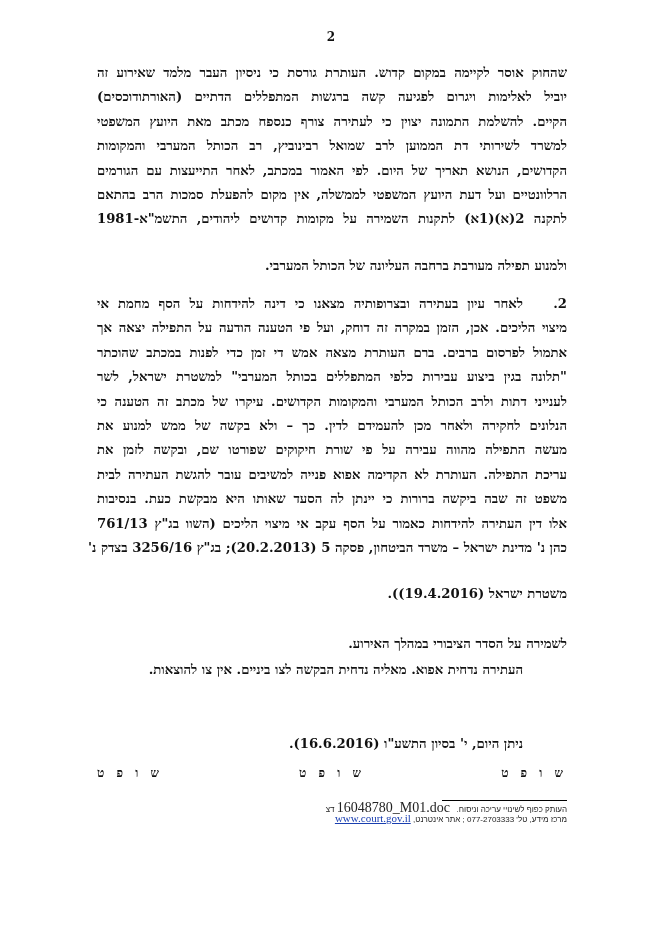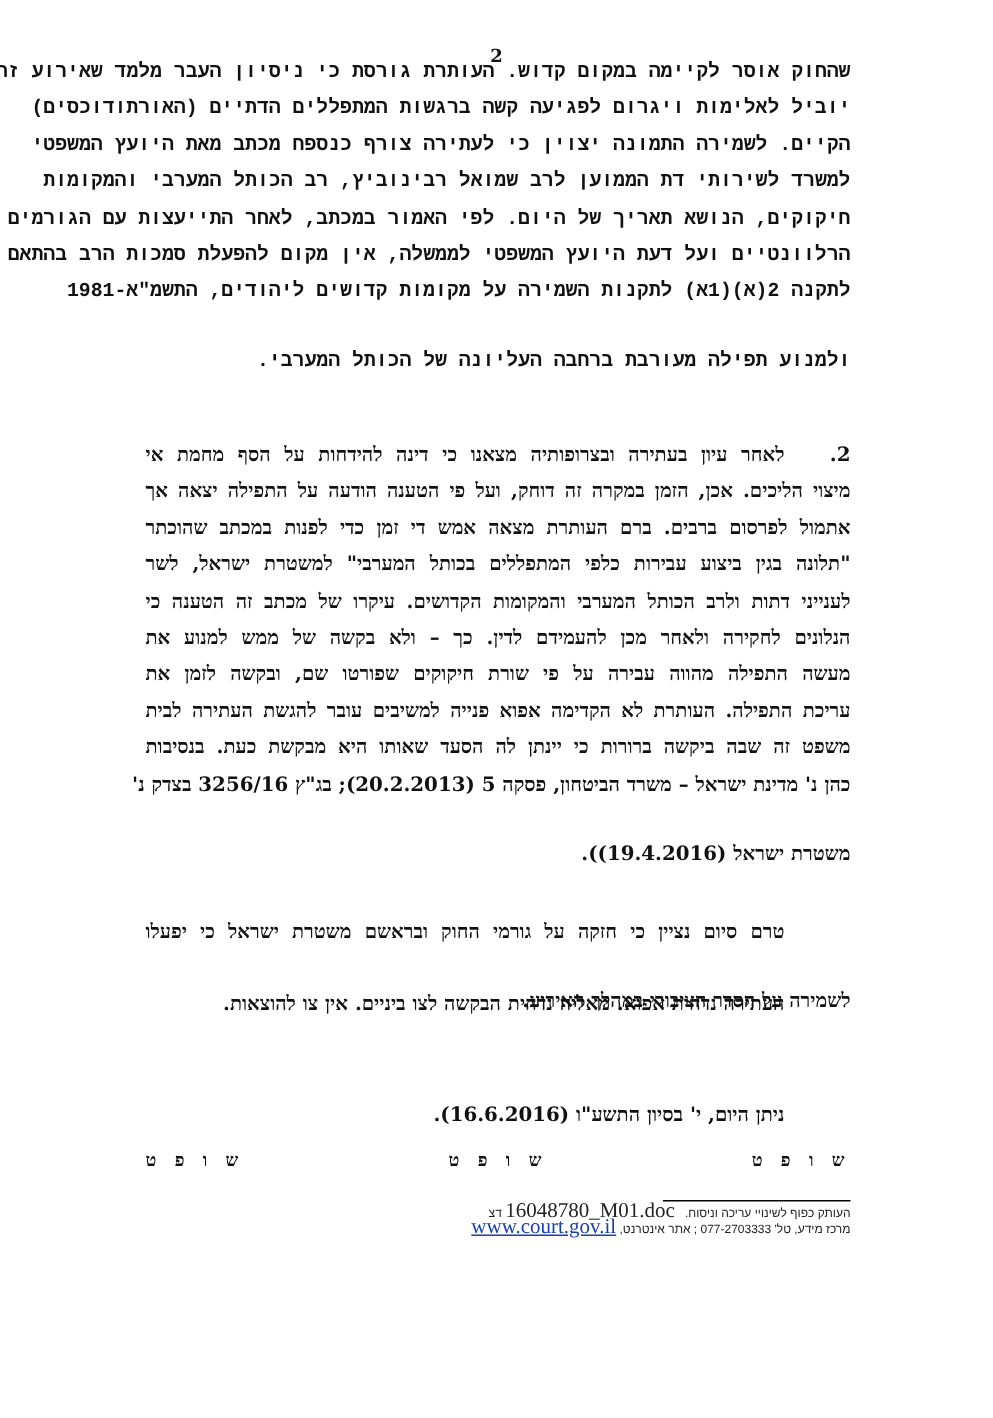--- a/index.html
+++ b/index.html
@@ -16,55 +16,55 @@
   .sig-row { position: absolute; top: 766px; left: 97px; width: 470px; direction: rtl;
              display: flex; justify-content: space-between; font-size: 12px; font-weight: bold;
              letter-spacing: 4px; }
   .sig { display: inline-block; }
   .footer { position: absolute; top: 800px; left: 320px; width: 247px; direction: rtl;
             font-family: "Liberation Sans", sans-serif; font-size: 8px; color: #222; line-height: 11px; }
   .footer-rule { position: absolute; top: 0; right: 0; width: 125px; border-top: 1px solid #000; }
   .footer-line1 { position: absolute; top: 2px; right: 0; white-space: nowrap; }
   .footer-line2 { position: absolute; top: 13px; right: 0; white-space: nowrap; }
   .docname { font-family: "Liberation Serif", serif; font-size: 14px; direction: ltr; unicode-bidi: embed; }
-  .link { color: #1a3fb0; text-decoration: underline; font-family: "Liberation Serif", serif; font-size: 14px;
+  .link { color: #1a3fb0; text-decoration: underline; font-family: "Liberation Serif", serif; font-size: 11px;
           direction: ltr; unicode-bidi: embed; }
 </style>
 </head>
 <body>
 
 <div class="page-number">2</div>
 
-<div class="para" style="top:36px;font-family:Liberation Mono, monospace;">
+<div class="para" style="top:61px;">
   <span class="line">שהחוק אוסר לקיימה במקום קדוש. העותרת גורסת כי ניסיון העבר מלמד שאירוע זה</span>
   <span class="line">יוביל לאלימות ויגרום לפגיעה קשה ברגשות המתפללים הדתיים (האורתודוכסים)</span>
-  <span class="line">הקיים. לשמירה התמונה יצוין כי לעתירה צורף כנספח מכתב מאת היועץ המשפטי</span>
+  <span class="line">הקיים. להשלמת התמונה יצוין כי לעתירה צורף כנספח מכתב מאת היועץ המשפטי</span>
   <span class="line">למשרד לשירותי דת הממוען לרב שמואל רבינוביץ, רב הכותל המערבי והמקומות</span>
-  <span class="line">חיקוקים, הנושא תאריך של היום. לפי האמור במכתב, לאחר התייעצות עם הגורמים</span>
+  <span class="line">הקדושים, הנושא תאריך של היום. לפי האמור במכתב, לאחר התייעצות עם הגורמים</span>
   <span class="line">הרלוונטיים ועל דעת היועץ המשפטי לממשלה, אין מקום להפעלת סמכות הרב בהתאם</span>
   <span class="line">לתקנה 2(א)(1א) לתקנות השמירה על מקומות קדושים ליהודים, התשמ"א-1981</span>
   <span class="line last">ולמנוע תפילה מעורבת ברחבה העליונה של הכותל המערבי.</span>
 </div>
 
 <div class="para" style="top:292px;">
   <span class="line"><span class="num">2.</span><span>לאחר עיון בעתירה ובצרופותיה מצאנו כי דינה להידחות על הסף מחמת אי</span></span>
   <span class="line">מיצוי הליכים. אכן, הזמן במקרה זה דוחק, ועל פי הטענה הודעה על התפילה יצאה אך</span>
   <span class="line">אתמול לפרסום ברבים. ברם העותרת מצאה אמש די זמן כדי לפנות במכתב שהוכתר</span>
   <span class="line">"תלונה בגין ביצוע עבירות כלפי המתפללים בכותל המערבי" למשטרת ישראל, לשר</span>
   <span class="line">לענייני דתות ולרב הכותל המערבי והמקומות הקדושים. עיקרו של מכתב זה הטענה כי</span>
   <span class="line">הנלונים לחקירה ולאחר מכן להעמידם לדין. כך – ולא בקשה של ממש למנוע את</span>
   <span class="line">מעשה התפילה מהווה עבירה על פי שורת חיקוקים שפורטו שם, ובקשה לזמן את</span>
   <span class="line">עריכת התפילה. העותרת לא הקדימה אפוא פנייה למשיבים עובר להגשת העתירה לבית</span>
   <span class="line">משפט זה שבה ביקשה ברורות כי יינתן לה הסעד שאותו היא מבקשת כעת. בנסיבות</span>
+  <span class="line">אלו דין העתירה להידחות כאמור על הסף עקב אי מיצוי הליכים (השוו בג"ץ 761/13</span>
   <span class="line">כהן נ' מדינת ישראל – משרד הביטחון, פסקה 5 (20.2.2013); בג"ץ 3256/16 בצדק נ'</span>
   <span class="line last">משטרת ישראל (19.4.2016)).</span>
 </div>
 
 <div class="para" style="top:610px;">
-  <span class="line" style="padding-right:44px;">טרם סיום נציין כי חזקה על גורמי החוק ובראשם משטרת ישראל כי יפעלו</span>
   <span class="line last">לשמירה על הסדר הציבורי במהלך האירוע.</span>
 </div>
 
 <div class="para" style="top:636px;">
   <span class="line last" style="padding-right:44px;">העתירה נדחית אפוא. מאליה נדחית הבקשה לצו ביניים. אין צו להוצאות.</span>
 </div>
 
 <div class="para" style="top:710px;">
   <span class="line last" style="padding-right:44px;">ניתן היום, י' בסיון התשע"ו (16.6.2016).</span>
 </div>

